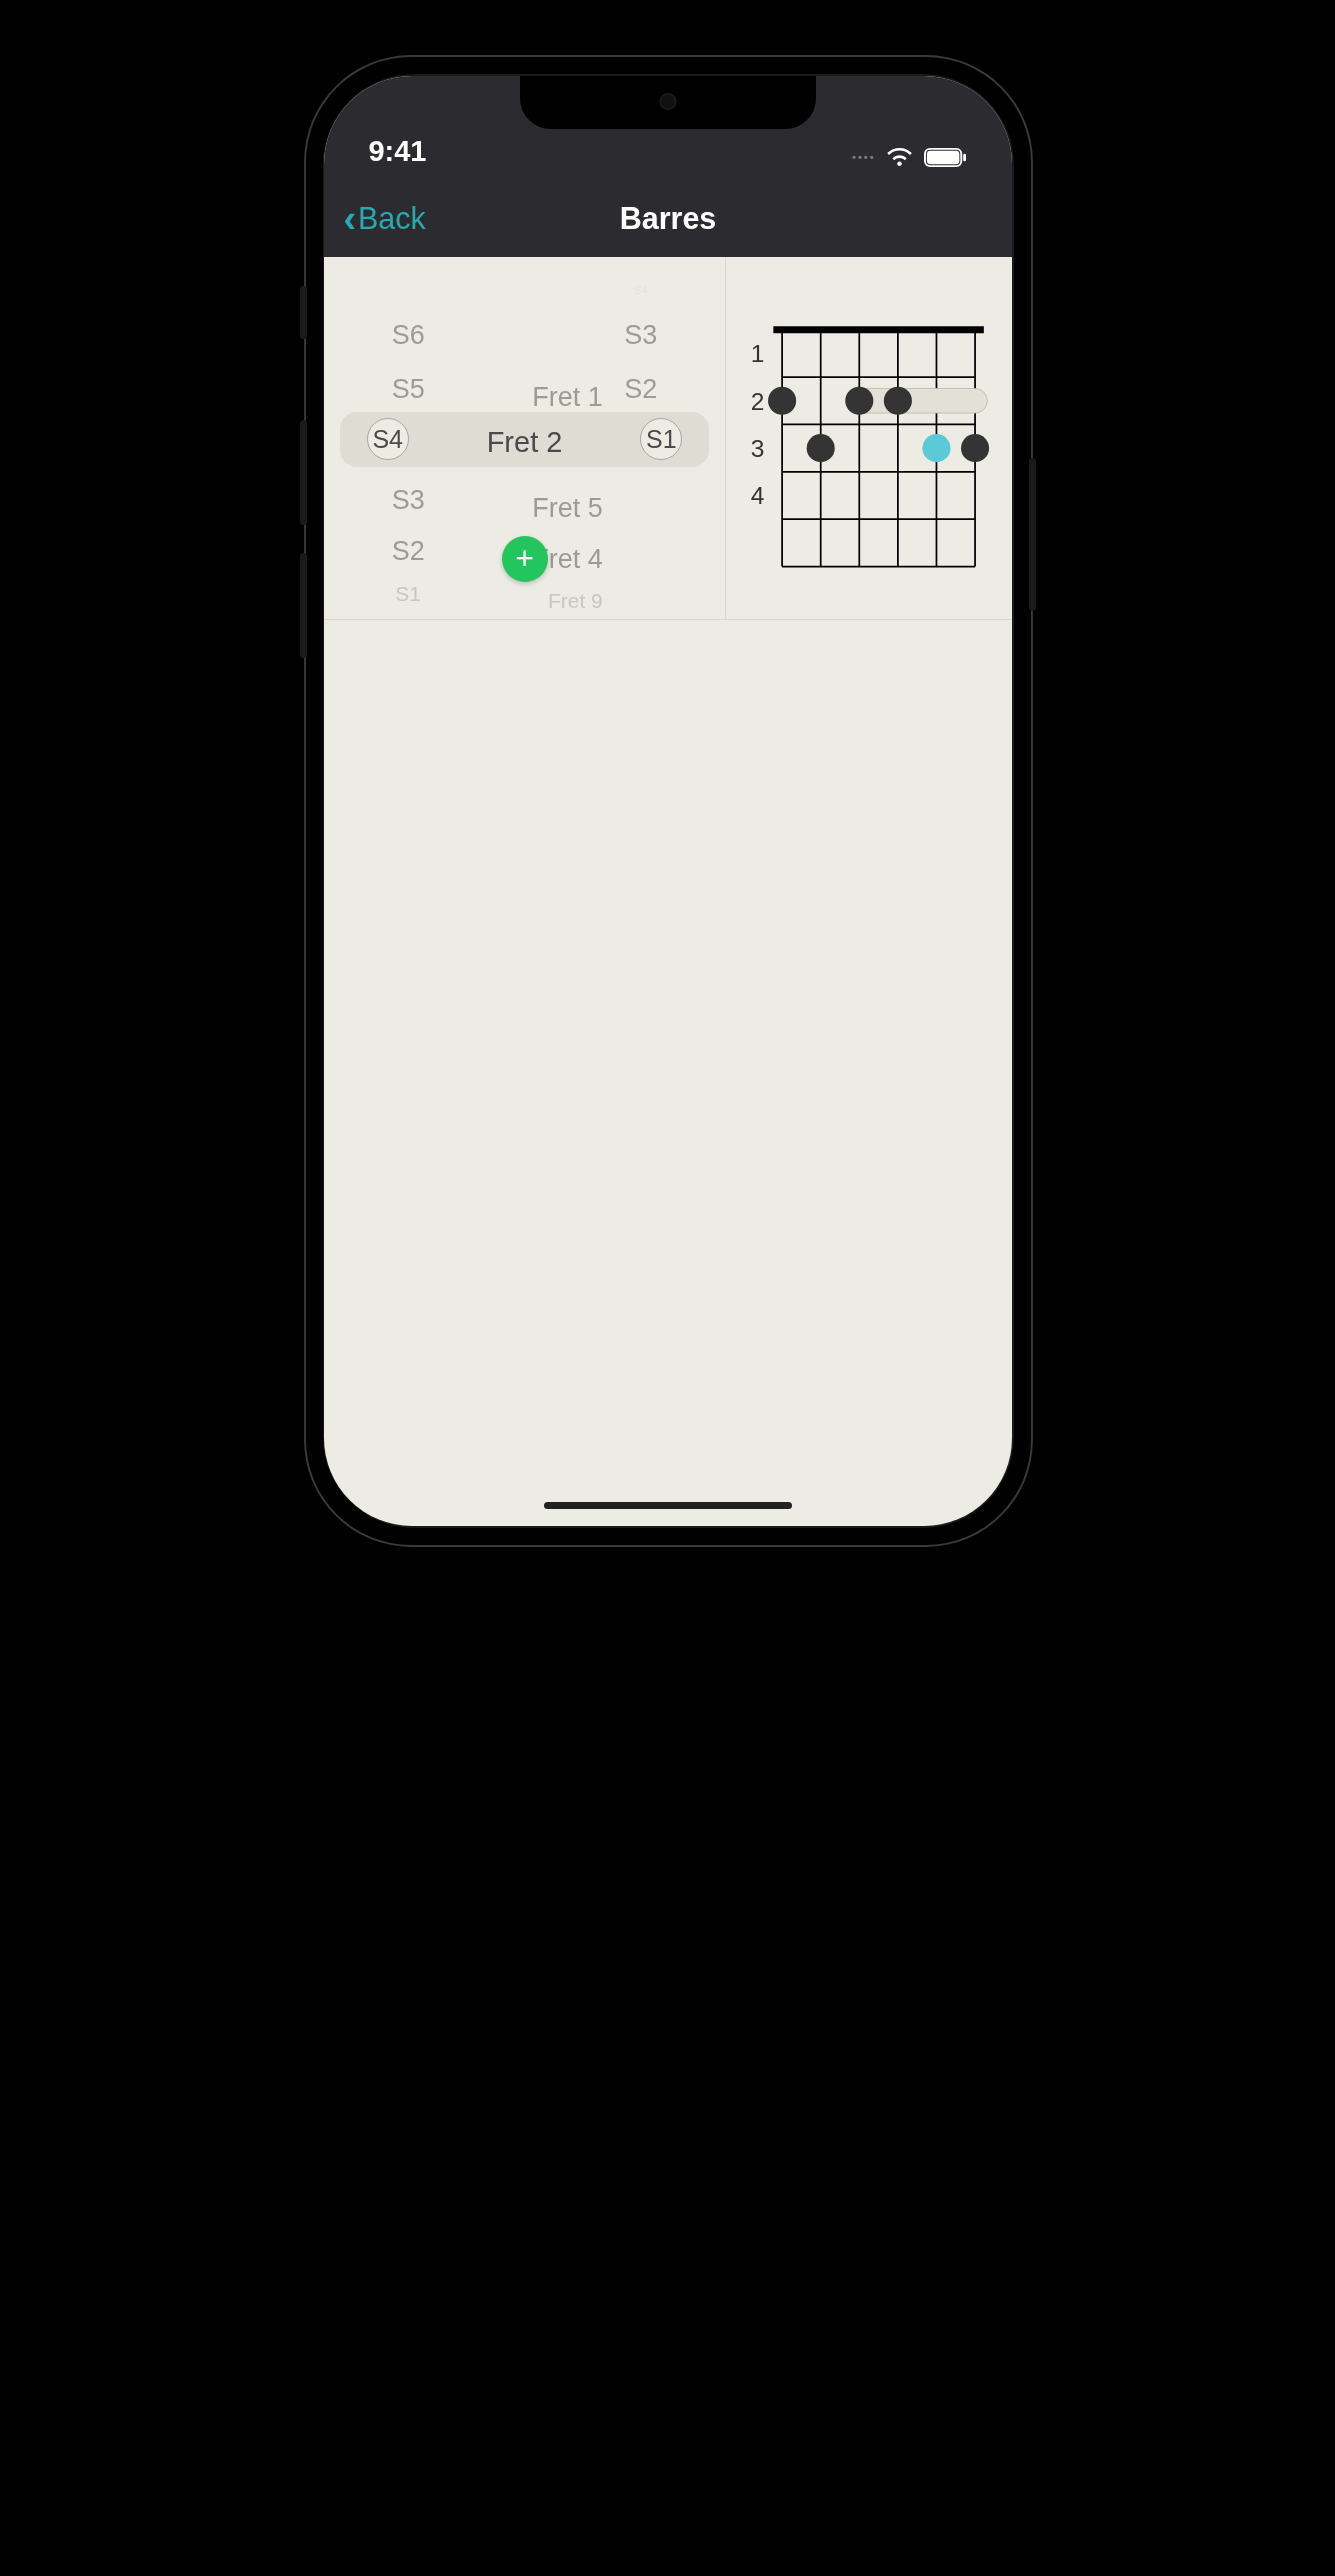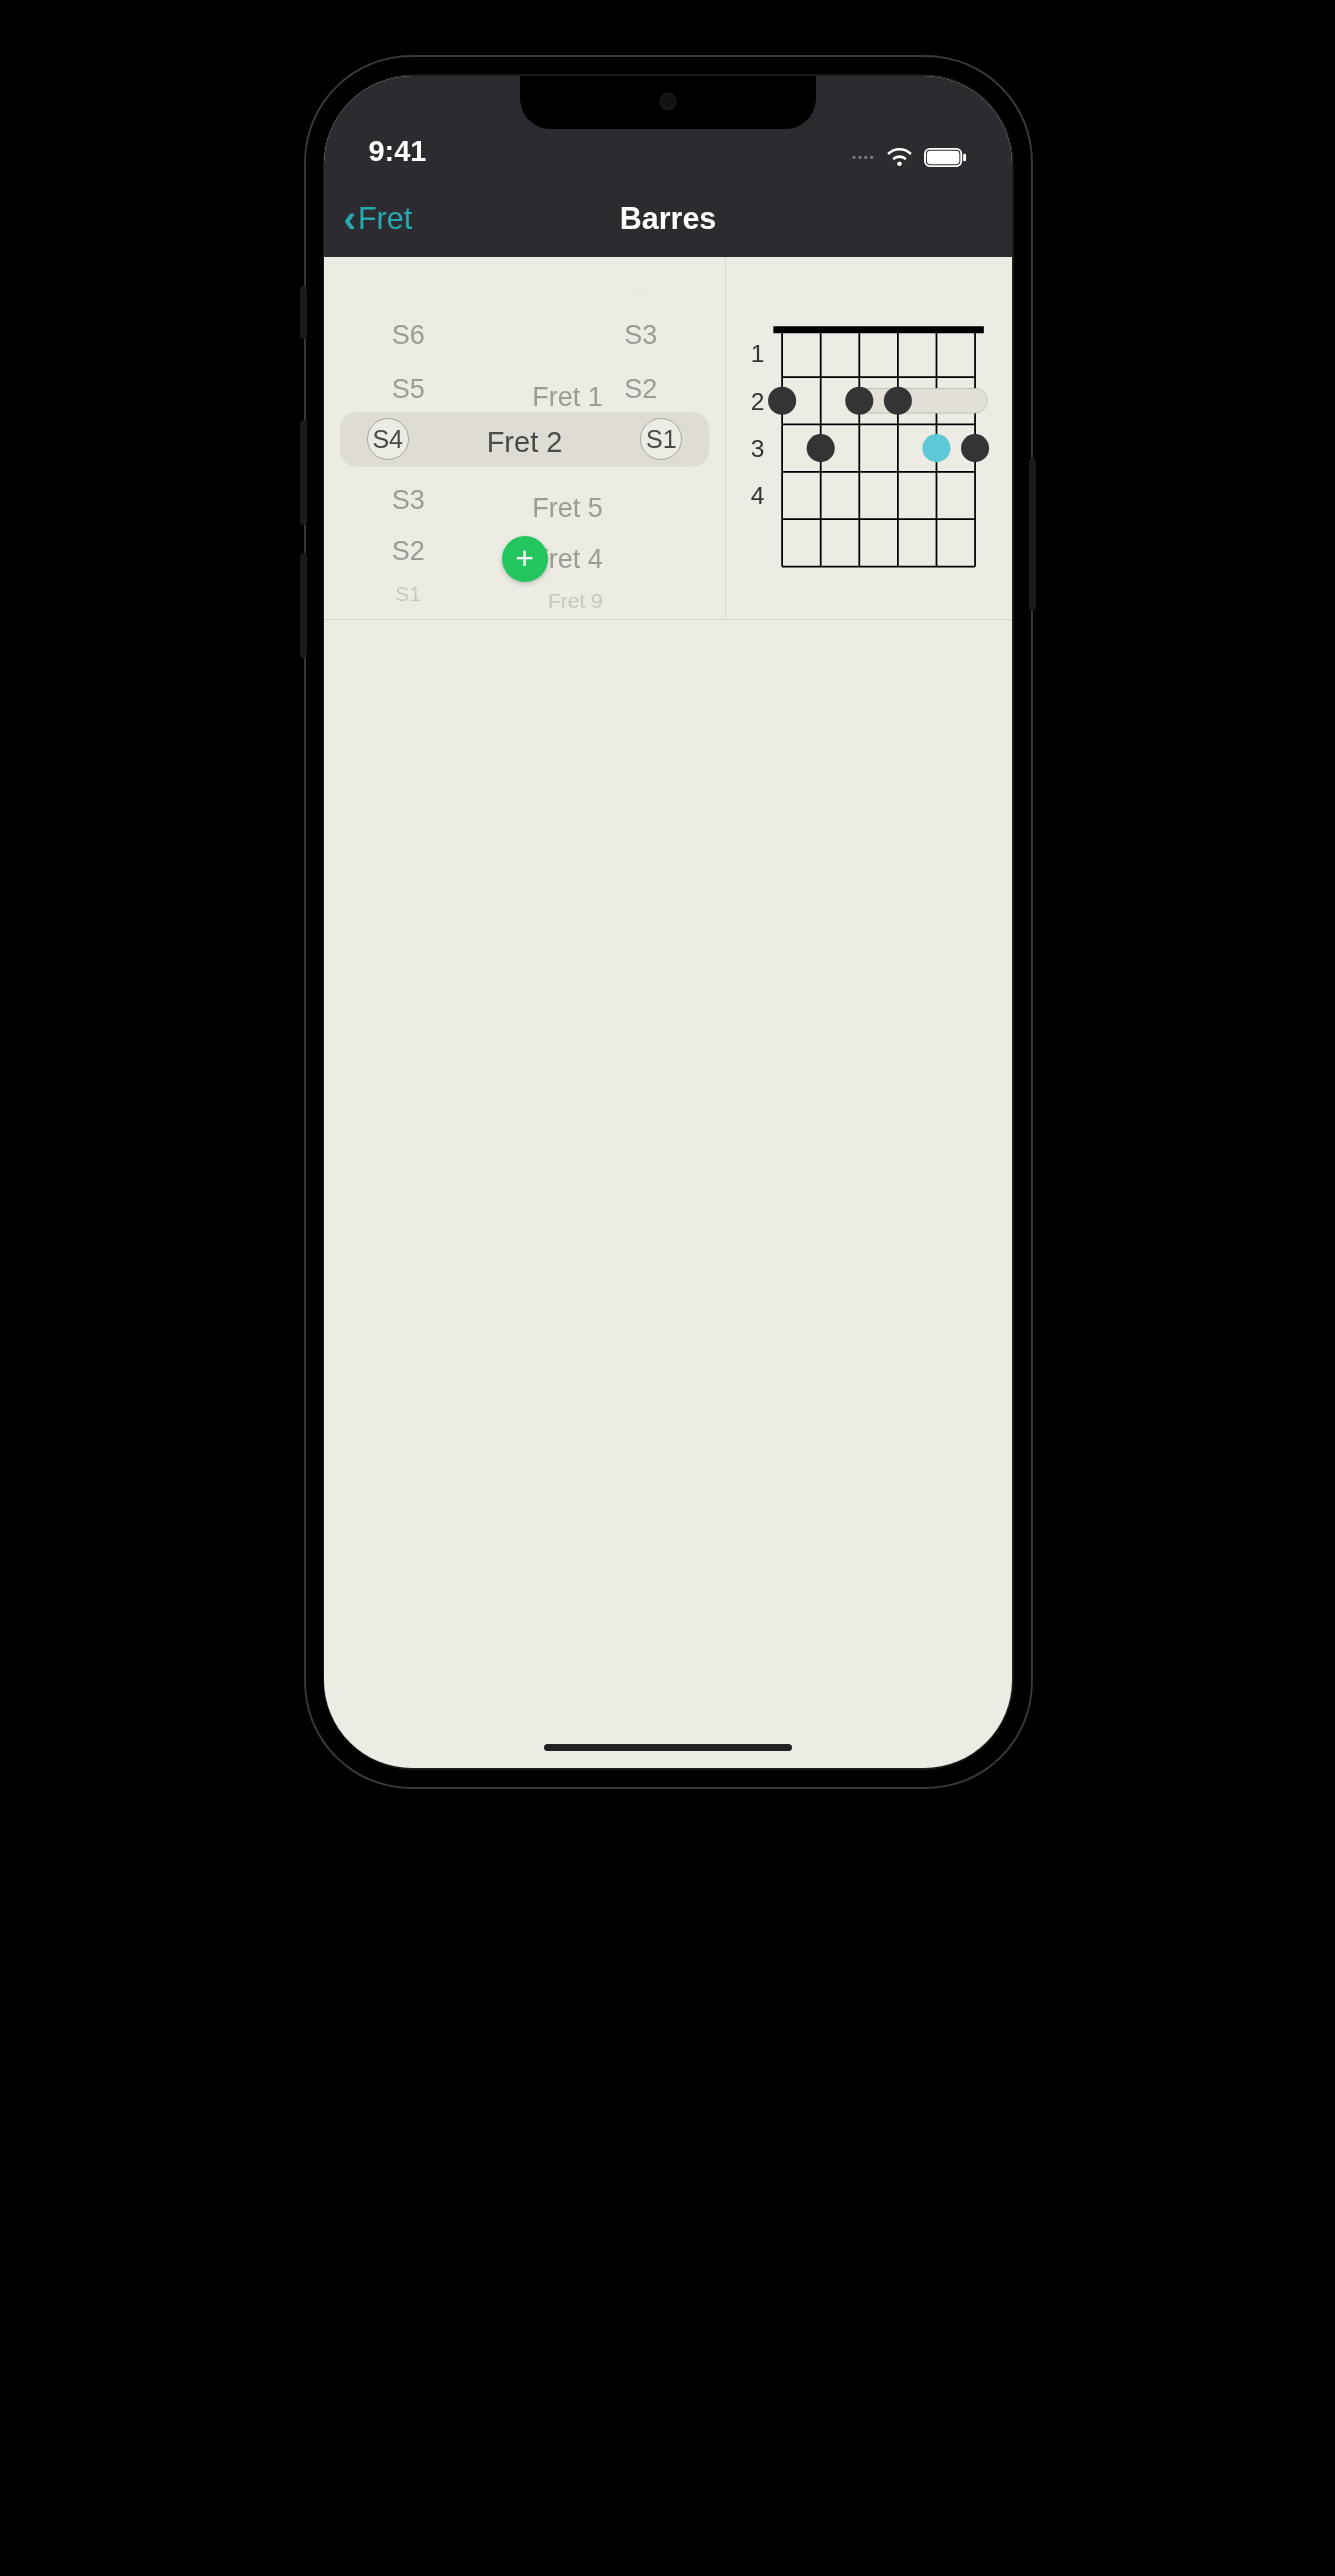--- a/index.html
+++ b/index.html
@@ -10,21 +10,21 @@
       display: flex;
       justify-content: center;
       align-items: flex-start;
       min-height: 2576px;
       width: 1336px;
     }
 
     .phone {
       margin-top: 57px;
       width: 725px;
-      height: 1730px;
+      height: 1488px;
       background: #000;
       border-radius: 105px;
       padding: 17px;
       position: relative;
       box-shadow: 0 0 0 1.9px #3a3a3a;
     }
 
     .phone-inner-frame {
       width: 100%;
       height: 100%;
@@ -271,21 +271,21 @@
                 <rect x="3" y="4" width="34" height="14" rx="3.5" fill="#fff"></rect>
                 <rect x="41" y="7" width="3" height="8" rx="1.5" fill="#fff"></rect>
               </svg>
           </span>
         </div>
       </div>
 
       <div class="nav-bar">
         <div class="nav-back">
           <span class="nav-back-chevron">‹</span>
-          <span>Fret</span>
+          <span>Back</span>
         </div>
         <div class="nav-title">Barres</div>
       </div>
 
       <div class="top-area">
         <div class="picker-col">
           <div class="picker">
             <div class="picker-rows">
 
               <div class="picker-row xxfar" style="top:7.6px">

